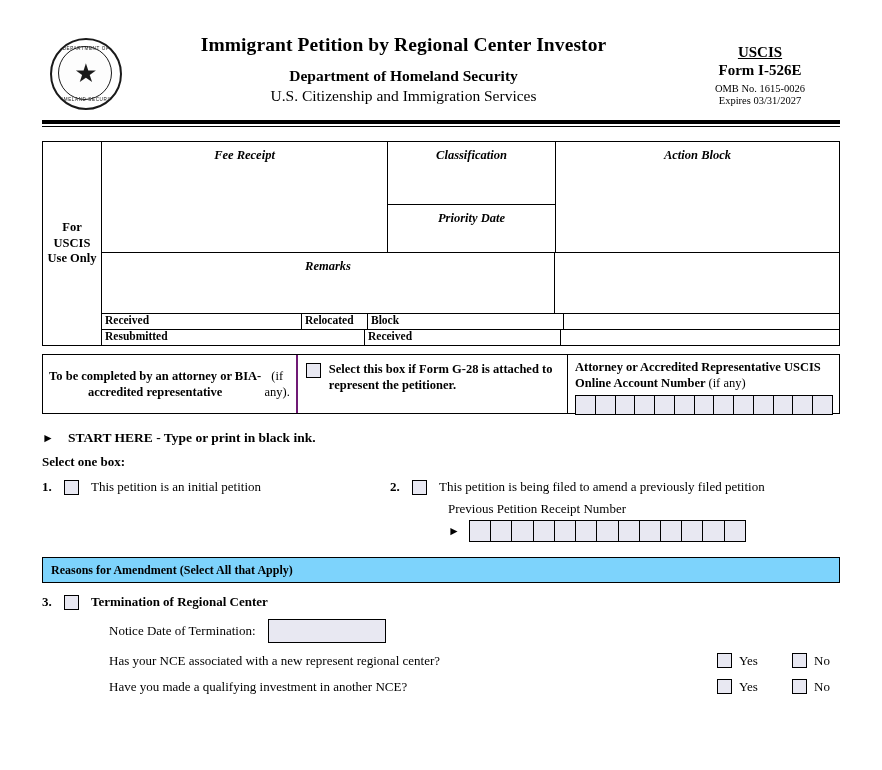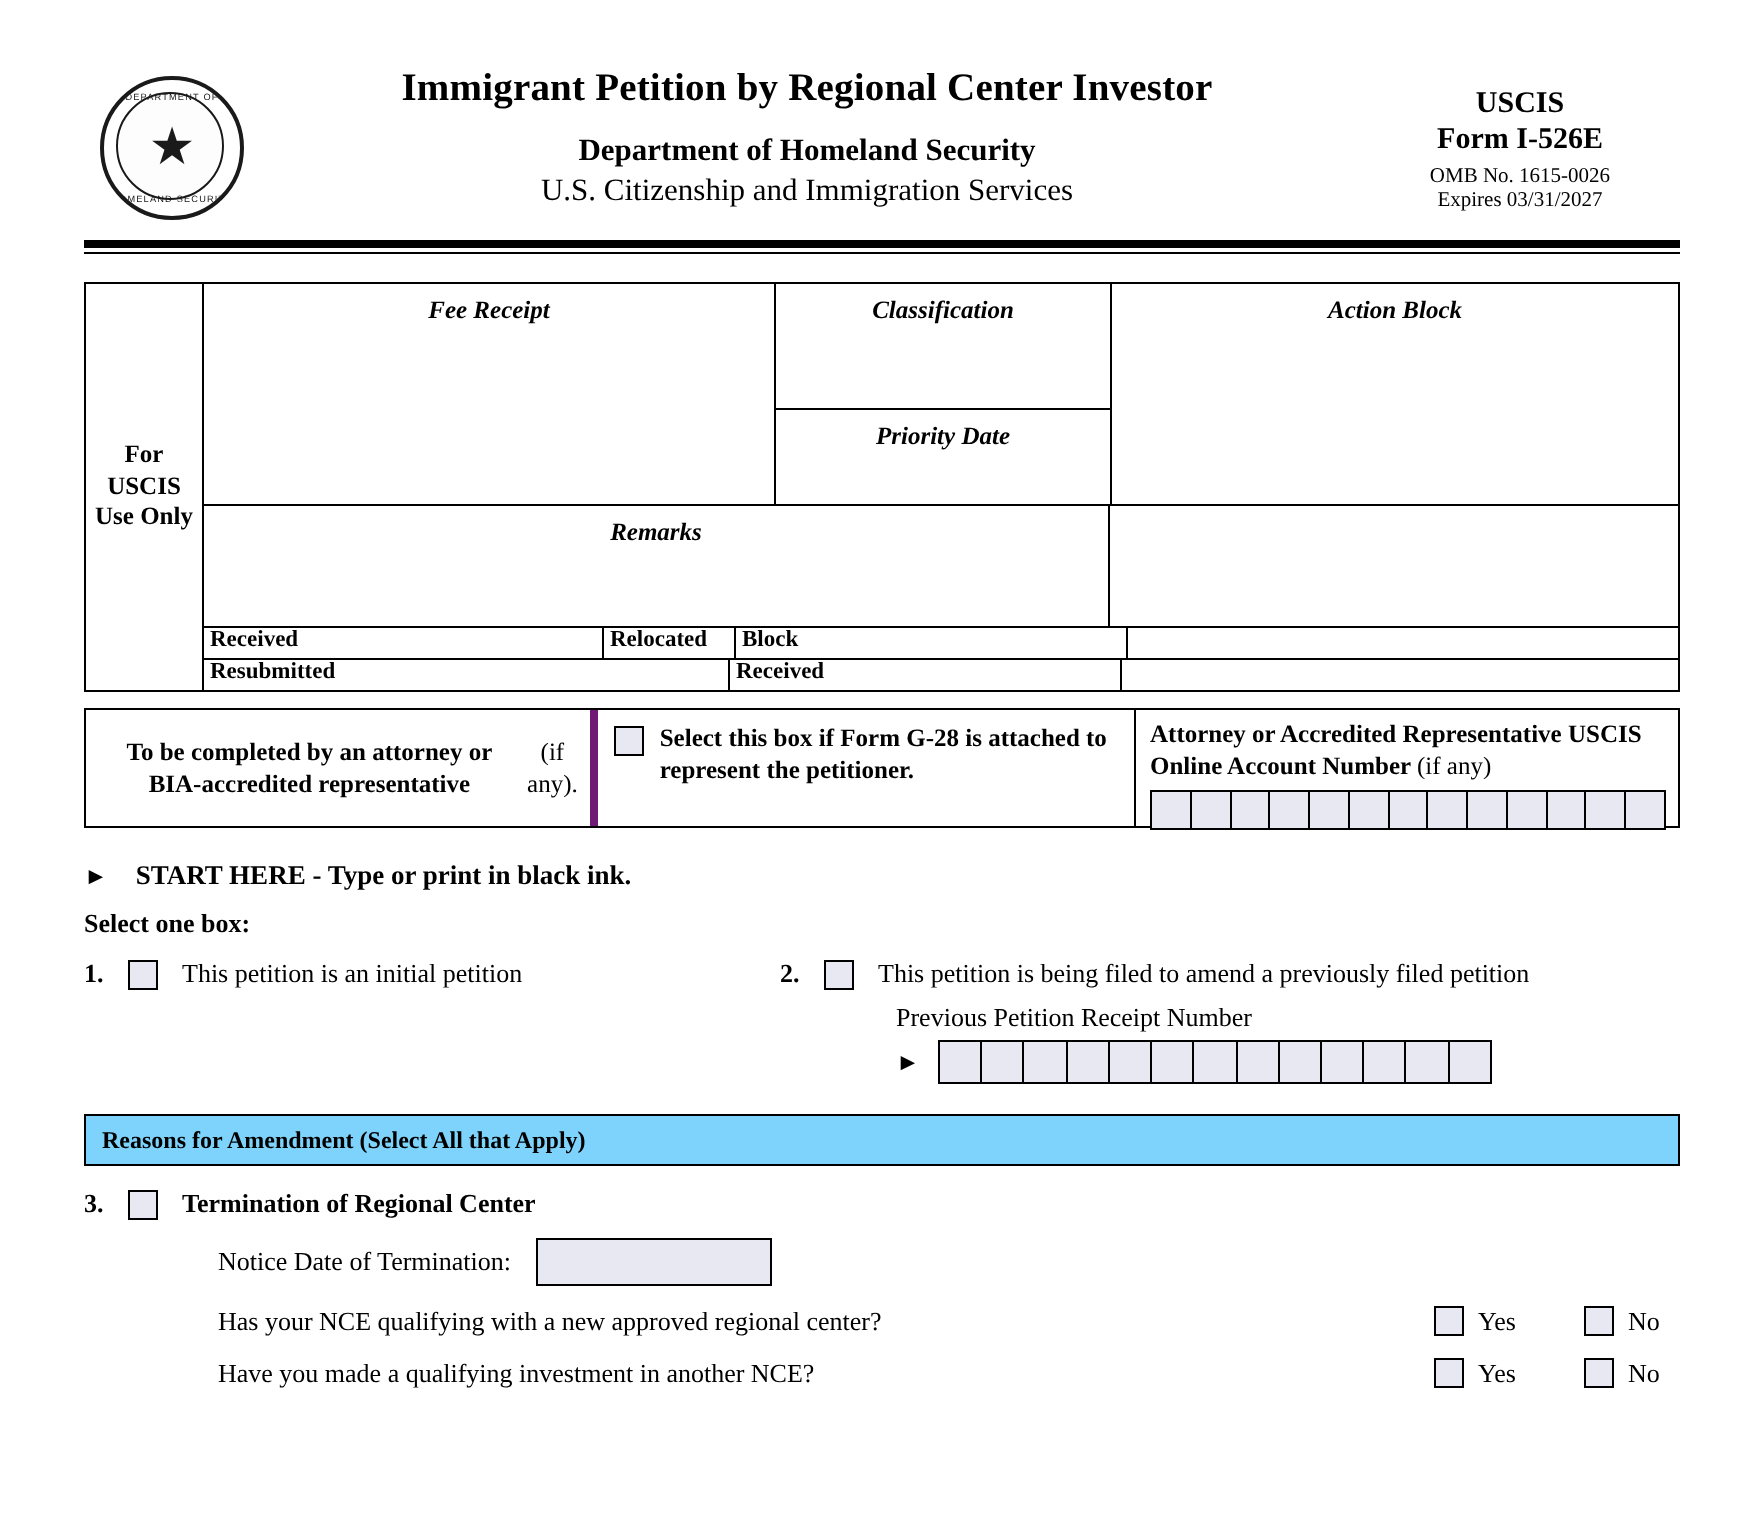--- a/index.html
+++ b/index.html
@@ -98,20 +98,21 @@
   .right-block {
     position: absolute;
     right: 0;
     top: 22px;
     width: 160px;
     text-align: center;
   }
   .uscis-label {
     font-size: 15px;
     font-weight: bold;
+    text-decoration: underline;
   }
   .form-number {
     font-size: 15px;
     font-weight: bold;
     margin-top: 1px;
   }
   .omb {
     font-size: 10.5px;
     margin-top: 4px;
   }
@@ -220,21 +221,21 @@
 
   
   .attorney-box {
     margin: 8px 42px 0 42px;
     border: 1px solid #000;
     display: flex;
     height: 58px;
   }
   .att-cell-1 {
     width: 252px;
-    border-right: 4px solid #701a75;
+    border-right: 2px solid #701a75;
     display: flex;
     align-items: center;
     justify-content: space-between;
     text-align: center;
     font-size: 12.5px;
     font-weight: bold;
     line-height: 1.3;
     padding: 0 6px;
   }
   .att-cell-1 .nb { font-weight: normal; }
@@ -569,21 +570,21 @@
     <span class="q-check"></span>
     <span class="q-text">Termination of Regional Center</span>
   </div>
 
   <div class="notice-row">
     <span>Notice Date of Termination:</span>
     <span class="notice-field"></span>
   </div>
 
   <div class="yn-row">
-    <span>Has your NCE qualifying with a new approved regional center?</span>
+    <span>Has your NCE associated with a new represent regional center?</span>
     <span class="yn-group yn-yes">
       <span class="yn-box"></span>
       <span>Yes</span>
     </span>
     <span class="yn-group yn-no">
       <span class="yn-box"></span>
       <span>No</span>
     </span>
   </div>
 

